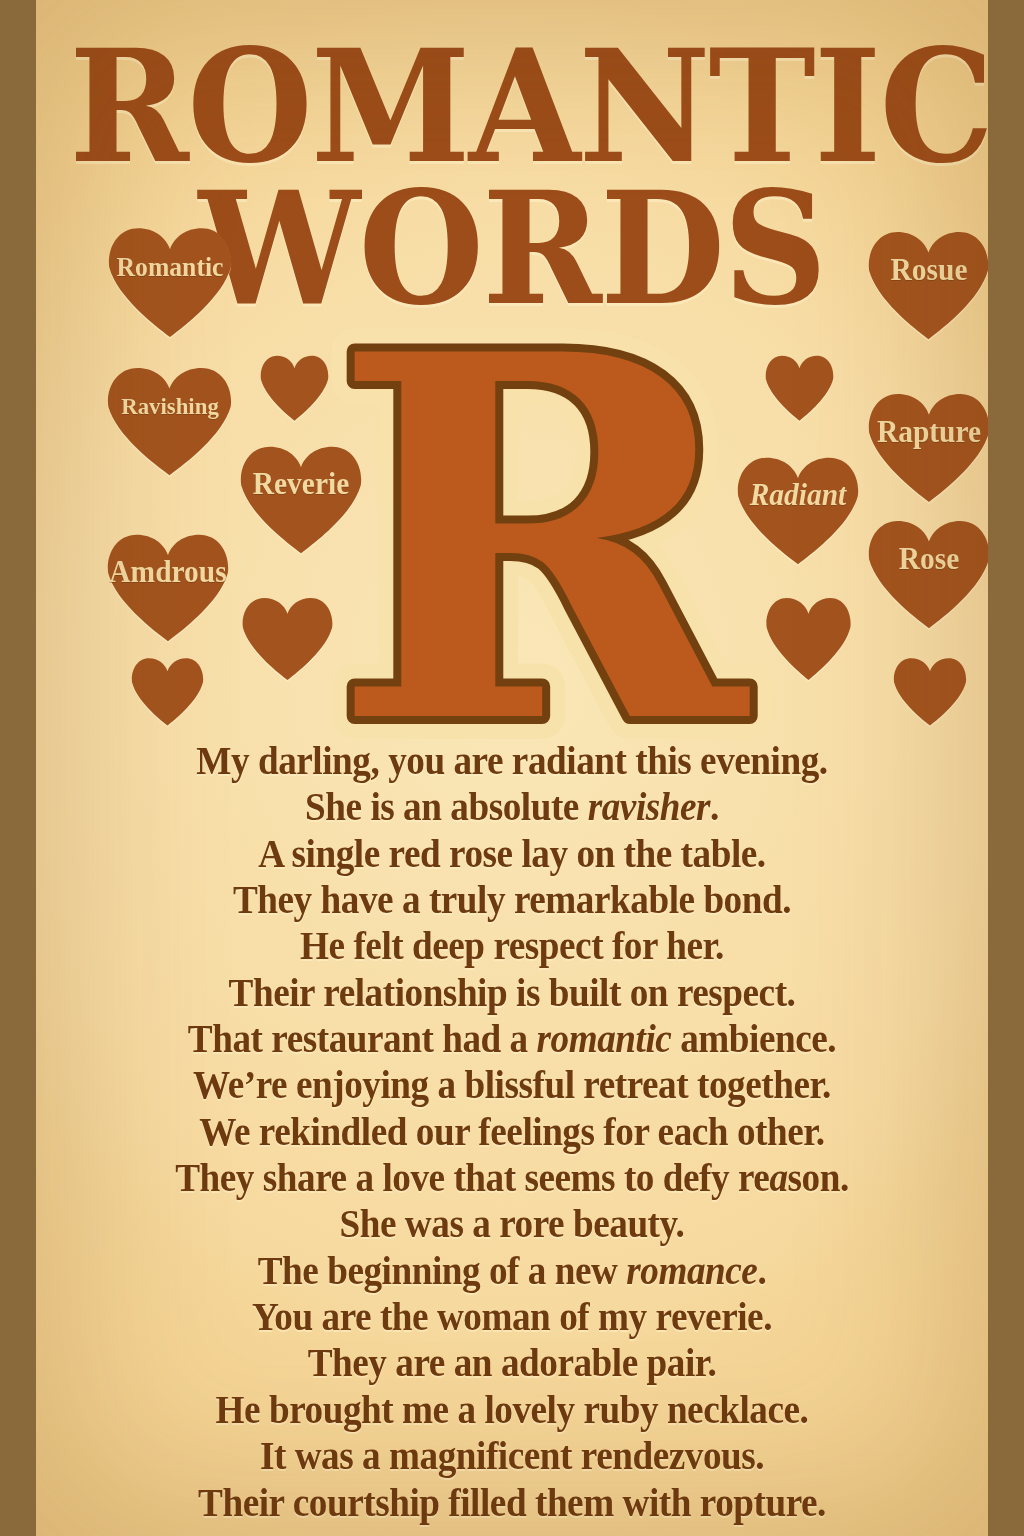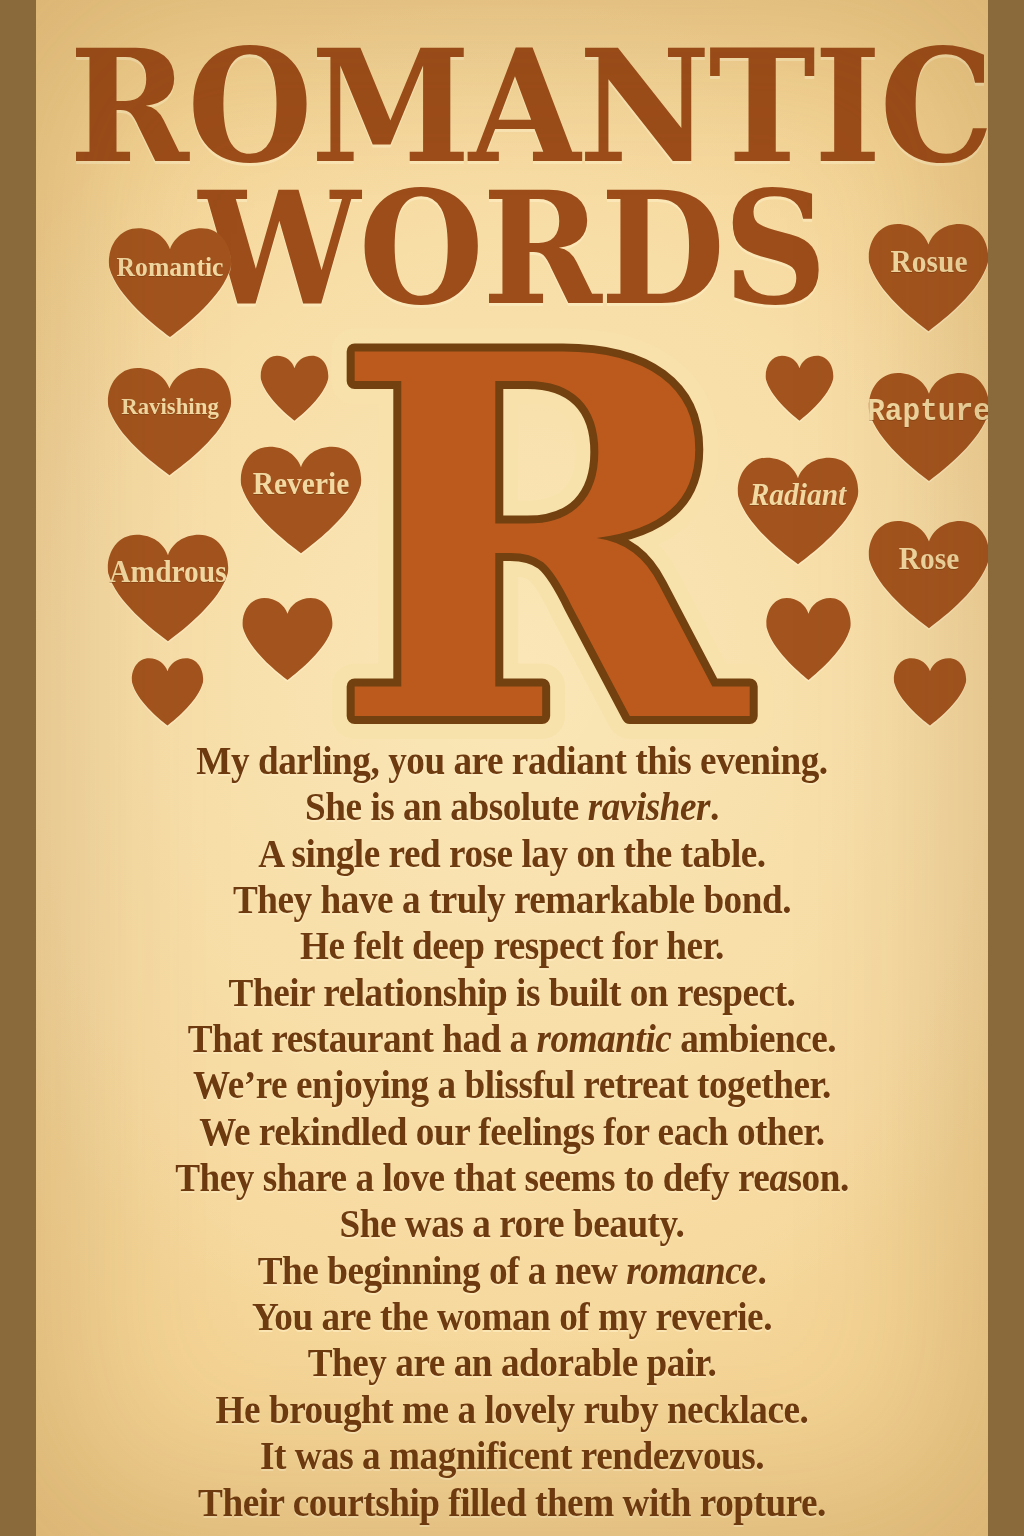--- a/index.html
+++ b/index.html
@@ -78,21 +78,21 @@
     <text class="body" x="200" y="368">R</text>
   </svg>
 
   <div id="hearts">
       <div class="heart" style="left: 68px; top: 215px; width: 132px; height: 126px;">
         <svg viewBox="0 0 100 96" preserveAspectRatio="none">
           <path d="M50,93 C38,84 10,62 4,40 C2,26 10,10 26,10 C38,10 47,17 50,26 C53,17 62,10 74,10 C90,10 98,26 96,40 C90,62 62,84 50,93 Z"></path>
         </svg>
         <span class="hlabel" style="font-size: 27px;">Romantic</span>
       </div>
-      <div class="heart" style="left: 828px; top: 211px; width: 129px; height: 124px;">
+      <div class="heart" style="left: 828px; top: 219px; width: 129px; height: 124px;">
         <svg viewBox="0 0 100 96" preserveAspectRatio="none">
           <path d="M50,93 C38,84 10,62 4,40 C2,26 10,10 26,10 C38,10 47,17 50,26 C53,17 62,10 74,10 C90,10 98,26 96,40 C90,62 62,84 50,93 Z"></path>
         </svg>
         <span class="hlabel" style="font-size: 31px;">Rosue</span>
       </div>
       <div class="heart" style="left: 67px; top: 355px; width: 133px; height: 124px;">
         <svg viewBox="0 0 100 96" preserveAspectRatio="none">
           <path d="M50,93 C38,84 10,62 4,40 C2,26 10,10 26,10 C38,10 47,17 50,26 C53,17 62,10 74,10 C90,10 98,26 96,40 C90,62 62,84 50,93 Z"></path>
         </svg>
         <span class="hlabel" style="font-size: 24px;">Ravishing</span>
@@ -100,21 +100,21 @@
       <div class="heart" style="left: 222px; top: 348px; width: 73px; height: 75px;">
         <svg viewBox="0 0 100 96" preserveAspectRatio="none">
           <path d="M50,93 C38,84 10,62 4,40 C2,26 10,10 26,10 C38,10 47,17 50,26 C53,17 62,10 74,10 C90,10 98,26 96,40 C90,62 62,84 50,93 Z"></path>
         </svg>
       </div>
       <div class="heart" style="left: 727px; top: 348px; width: 73px; height: 75px;">
         <svg viewBox="0 0 100 96" preserveAspectRatio="none">
           <path d="M50,93 C38,84 10,62 4,40 C2,26 10,10 26,10 C38,10 47,17 50,26 C53,17 62,10 74,10 C90,10 98,26 96,40 C90,62 62,84 50,93 Z"></path>
         </svg>
       </div>
-      <div class="heart" style="left: 828px; top: 360px; width: 130px; height: 125px; font-family: Liberation Mono, monospace;">
+      <div class="heart" style="left: 828px; top: 381px; width: 130px; height: 125px;">
         <svg viewBox="0 0 100 96" preserveAspectRatio="none">
           <path d="M50,93 C38,84 10,62 4,40 C2,26 10,10 26,10 C38,10 47,17 50,26 C53,17 62,10 74,10 C90,10 98,26 96,40 C90,62 62,84 50,93 Z"></path>
         </svg>
         <span class="hlabel" style="font-size: 31px;">Rapture</span>
       </div>
       <div class="heart" style="left: 200px; top: 434px; width: 130px; height: 123px;">
         <svg viewBox="0 0 100 96" preserveAspectRatio="none">
           <path d="M50,93 C38,84 10,62 4,40 C2,26 10,10 26,10 C38,10 47,17 50,26 C53,17 62,10 74,10 C90,10 98,26 96,40 C90,62 62,84 50,93 Z"></path>
         </svg>
         <span class="hlabel" style="font-size: 31px;">Reverie</span>

